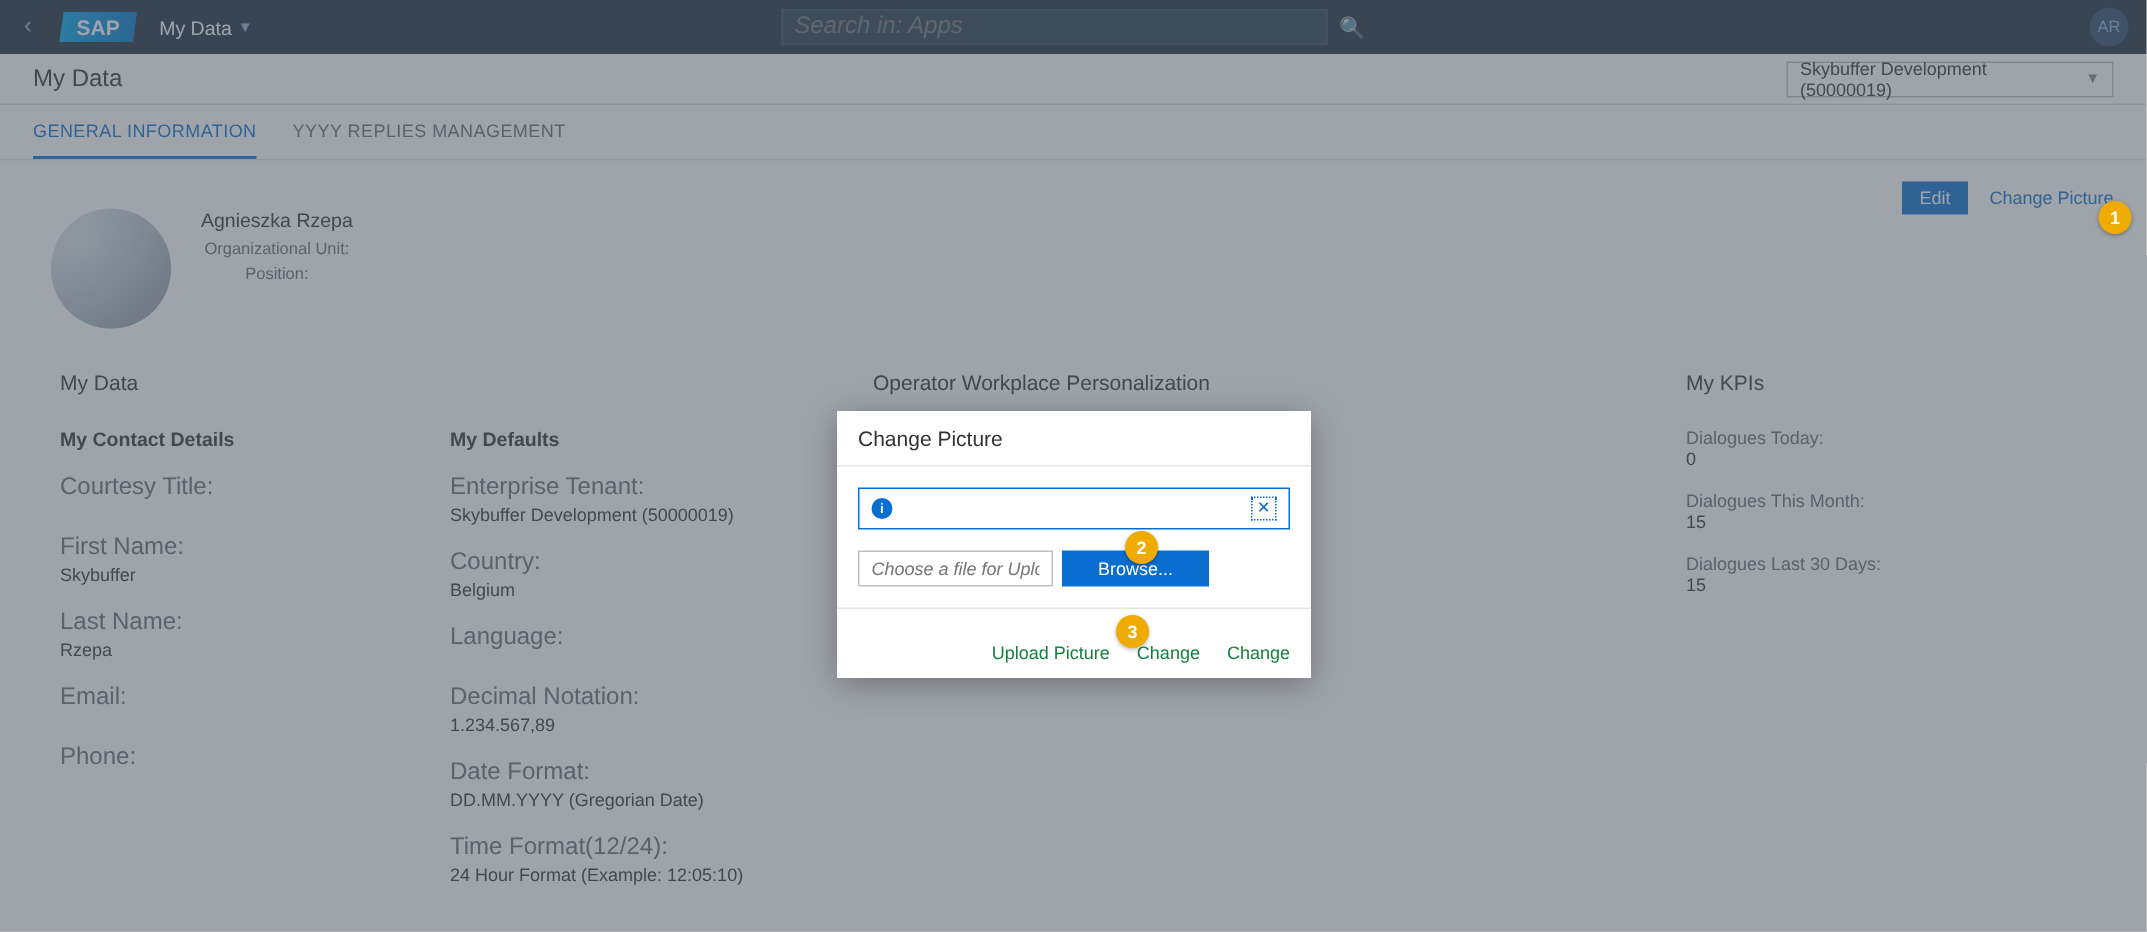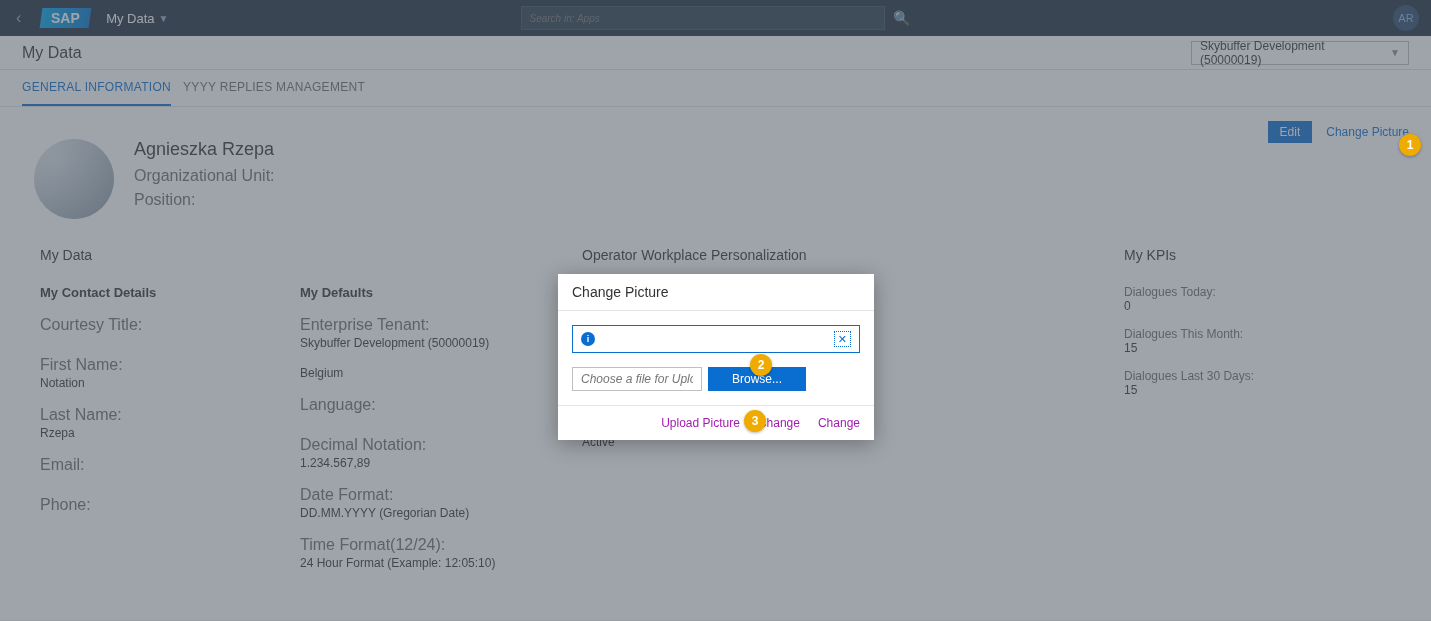--- a/index.html
+++ b/index.html
@@ -6,46 +6,46 @@
 body { width: 1431px; height: 621px; background: #f0f0f0; overflow: hidden; position: relative; }
 
 
 .top-bar { height: 36px; background: #1d2d3e; display: flex; align-items: center; padding: 0 8px; }
 .back-btn { color: #8ea9c4; font-size: 16px; padding: 0 8px; cursor: pointer; }
 .sap-logo { background: linear-gradient(90deg,#00a6ed,#0076cb); color: #fff; font-weight: bold; padding: 2px 10px; font-size: 14px; transform: skewX(-8deg); margin: 0 12px; }
 .sap-logo span { display: inline-block; transform: skewX(8deg); }
 .nav-title { color: #fff; font-size: 13px; margin-left: 4px; display: flex; align-items: center; cursor: pointer; }
 .nav-title .chev { margin-left: 4px; font-size: 10px; color: #8ea9c4; }
 .search-wrap { margin-left: auto; margin-right: auto; position: absolute; left: 50%; transform: translateX(-50%); display: flex; align-items: center; width: 390px; }
-.search-input { width: 100%; background: #2c3e50; border: 1px solid #3d4f60; color: #ccc; font-style: italic; font-size: 10px; padding: 4px 8px; height: 24px; }
+.search-input { width: 100%; background: #2c3e50; border: 1px solid #3d4f60; color: #ccc; font-style: italic; font-size: 16px; padding: 4px 8px; height: 24px; }
 .search-icon { color: #8ea9c4; margin-left: 8px; font-size: 14px; cursor: pointer; }
 .avatar-circle { width: 26px; height: 26px; border-radius: 50%; background: #2c4a6e; color: #89b5e0; font-size: 11px; display: flex; align-items: center; justify-content: center; margin-left: auto; margin-right: 4px; cursor: pointer; }
 
 
 .sub-bar { height: 34px; background: #fff; border-bottom: 1px solid #ddd; display: flex; align-items: center; padding: 0 22px; }
 .page-title { font-size: 16px; color: #333; }
 .tenant-select { margin-left: auto; border: 1px solid #bfbfbf; background: #fff; padding: 3px 28px 3px 8px; font-size: 12px; color: #333; height: 24px; width: 218px; display: flex; align-items: center; position: relative; cursor: pointer; }
 .tenant-select .chev { position: absolute; right: 8px; color: #888; font-size: 10px; }
 
 
-.tabs { background: #fff; padding: 0 22px; display: flex; gap: 12px; border-bottom: 1px solid #e5e5e5; align-items: center; }
+.tabs { background: #fff; padding: 0 22px; display: flex; gap: 24px; border-bottom: 1px solid #e5e5e5; align-items: center; }
 .tab { padding: 10px 0; font-size: 12px; letter-spacing: 0.3px; color: #6a6d70; cursor: pointer; border-bottom: 2px solid transparent; }
 .tab.active { color: #0a6ed1; border-bottom-color: #0a6ed1; }
 
 
 .content { background: #fff; padding: 14px 22px 40px; position: relative; height: calc(621px - 36px - 34px - 38px); }
 .actions-row { display: flex; justify-content: flex-end; gap: 14px; align-items: center; margin-bottom: 6px; }
 .edit-btn { background: #0a6ed1; color: #fff; border: none; padding: 4px 12px; font-size: 12px; cursor: pointer; margin-left: 36px; }
 .change-pic-link { color: #0a6ed1; font-size: 12px; cursor: pointer; }
 
 .profile-head { display: flex; align-items: flex-start; gap: 20px; margin-top: -10px; margin-bottom: 28px; }
 .profile-photo { width: 80px; height: 80px; border-radius: 50%; background: radial-gradient(circle at 30% 30%, #fff, #d0d8e0 40%, #7a8a9a 100%); margin-left: 12px; position: relative; overflow: hidden; }
 .profile-photo::after { content:''; position:absolute; inset:0; background: linear-gradient(135deg,#e0e5ea 0%,#b0bcc8 50%,#8a97a4 100%); opacity:.7; }
-.profile-name { font-size: 18px; color: #333; margin-bottom: 4px; }
-.profile-meta { font-size: 16px; color: #6a6d70; line-height: 1.5; }
+.profile-name { font-size: 13px; color: #333; margin-bottom: 4px; }
+.profile-meta { font-size: 11px; color: #6a6d70; line-height: 1.5; text-align: center; }
 
 .columns { display: flex; gap: 20px; padding: 0 18px; }
 .col { flex: 0 0 auto; }
 .col.c1 { width: 240px; }
 .col.c2 { width: 262px; }
 .col.c3 { width: 522px; }
 .col.c4 { width: 260px; }
 
 .section-title { font-size: 14px; color: #333; margin-bottom: 22px; font-weight: normal; }
 .sub-title { font-size: 13px; color: #333; font-weight: bold; margin-bottom: 16px; }
@@ -63,21 +63,21 @@
 .dialog { position: absolute; width: 316px; left: 558px; top: 274px; background: #fff; z-index: 20; box-shadow: 0 4px 20px rgba(0,0,0,0.3); }
 .dialog-header { padding: 10px 14px; font-size: 14px; color: #333; border-bottom: 1px solid #e5e5e5; }
 .dialog-body { padding: 14px; }
 .info-box { border: 1px solid #0a6ed1; padding: 5px 8px; display: flex; align-items: center; font-size: 12px; color: #333; position: relative; }
 .info-icon { width: 14px; height: 14px; border-radius: 50%; background: #0a6ed1; color: #fff; font-size: 9px; font-weight: bold; display: flex; align-items: center; justify-content: center; margin-right: 8px; flex-shrink: 0; }
 .info-close { margin-left: auto; color: #0a6ed1; border: 1px dotted #0a6ed1; padding: 0 3px; font-size: 11px; cursor: pointer; line-height: 14px; }
 .file-row { display: flex; gap: 6px; margin-top: 14px; }
 .file-input { border: 1px solid #bfbfbf; padding: 4px 8px; font-size: 12px; color: #888; font-style: italic; width: 130px; height: 24px; }
 .browse-btn { background: #0a6ed1; color: #fff; border: none; padding: 0 24px; font-size: 12px; height: 24px; cursor: pointer; }
 .dialog-footer { padding: 10px 14px; display: flex; justify-content: flex-end; gap: 18px; border-top: 1px solid #e5e5e5; }
-.dialog-footer a { color: #a21caf; font-size: 12px; cursor: pointer; }
+.dialog-footer a { color: #15803d; font-size: 12px; cursor: pointer; margin-top: 12px; }
 
 
 .badge { position: absolute; width: 22px; height: 22px; border-radius: 50%; background: #f0ab00; color: #fff; font-size: 12px; font-weight: bold; display: flex; align-items: center; justify-content: center; z-index: 30; box-shadow: 0 1px 3px rgba(0,0,0,0.3); }
 .b1 { left: 1399px; top: 134px; }
 .b2 { left: 750px; top: 354px; }
 .b3 { left: 744px; top: 410px; }
 </style>
 </head>
 <body>
 
@@ -124,33 +124,34 @@
   </div>
 
   <div class="columns">
 
     <div class="col c1">
       <div class="section-title">My Data</div>
       <div class="sub-title">My Contact Details</div>
       <div class="field-label">Courtesy Title:</div>
       <div class="field-value empty"></div>
       <div class="field-label">First Name:</div>
-      <div class="field-value">Notation</div>
+      <div class="field-value">Skybuffer</div>
       <div class="field-label">Last Name:</div>
       <div class="field-value">Rzepa</div>
       <div class="field-label">Email:</div>
       <div class="field-value empty"></div>
       <div class="field-label">Phone:</div>
     </div>
 
     <div class="col c2">
       <div class="section-title">&nbsp;</div>
       <div class="sub-title">My Defaults</div>
       <div class="field-label">Enterprise Tenant:</div>
       <div class="field-value">Skybuffer Development (50000019)</div>
+      <div class="field-label">Country:</div>
       <div class="field-value">Belgium</div>
       <div class="field-label">Language:</div>
       <div class="field-value empty"></div>
       <div class="field-label">Decimal Notation:</div>
       <div class="field-value">1.234.567,89</div>
       <div class="field-label">Date Format:</div>
       <div class="field-value">DD.MM.YYYY (Gregorian Date)</div>
       <div class="field-label">Time Format(12/24):</div>
       <div class="field-value">24 Hour Format (Example: 12:05:10)</div>
     </div>

